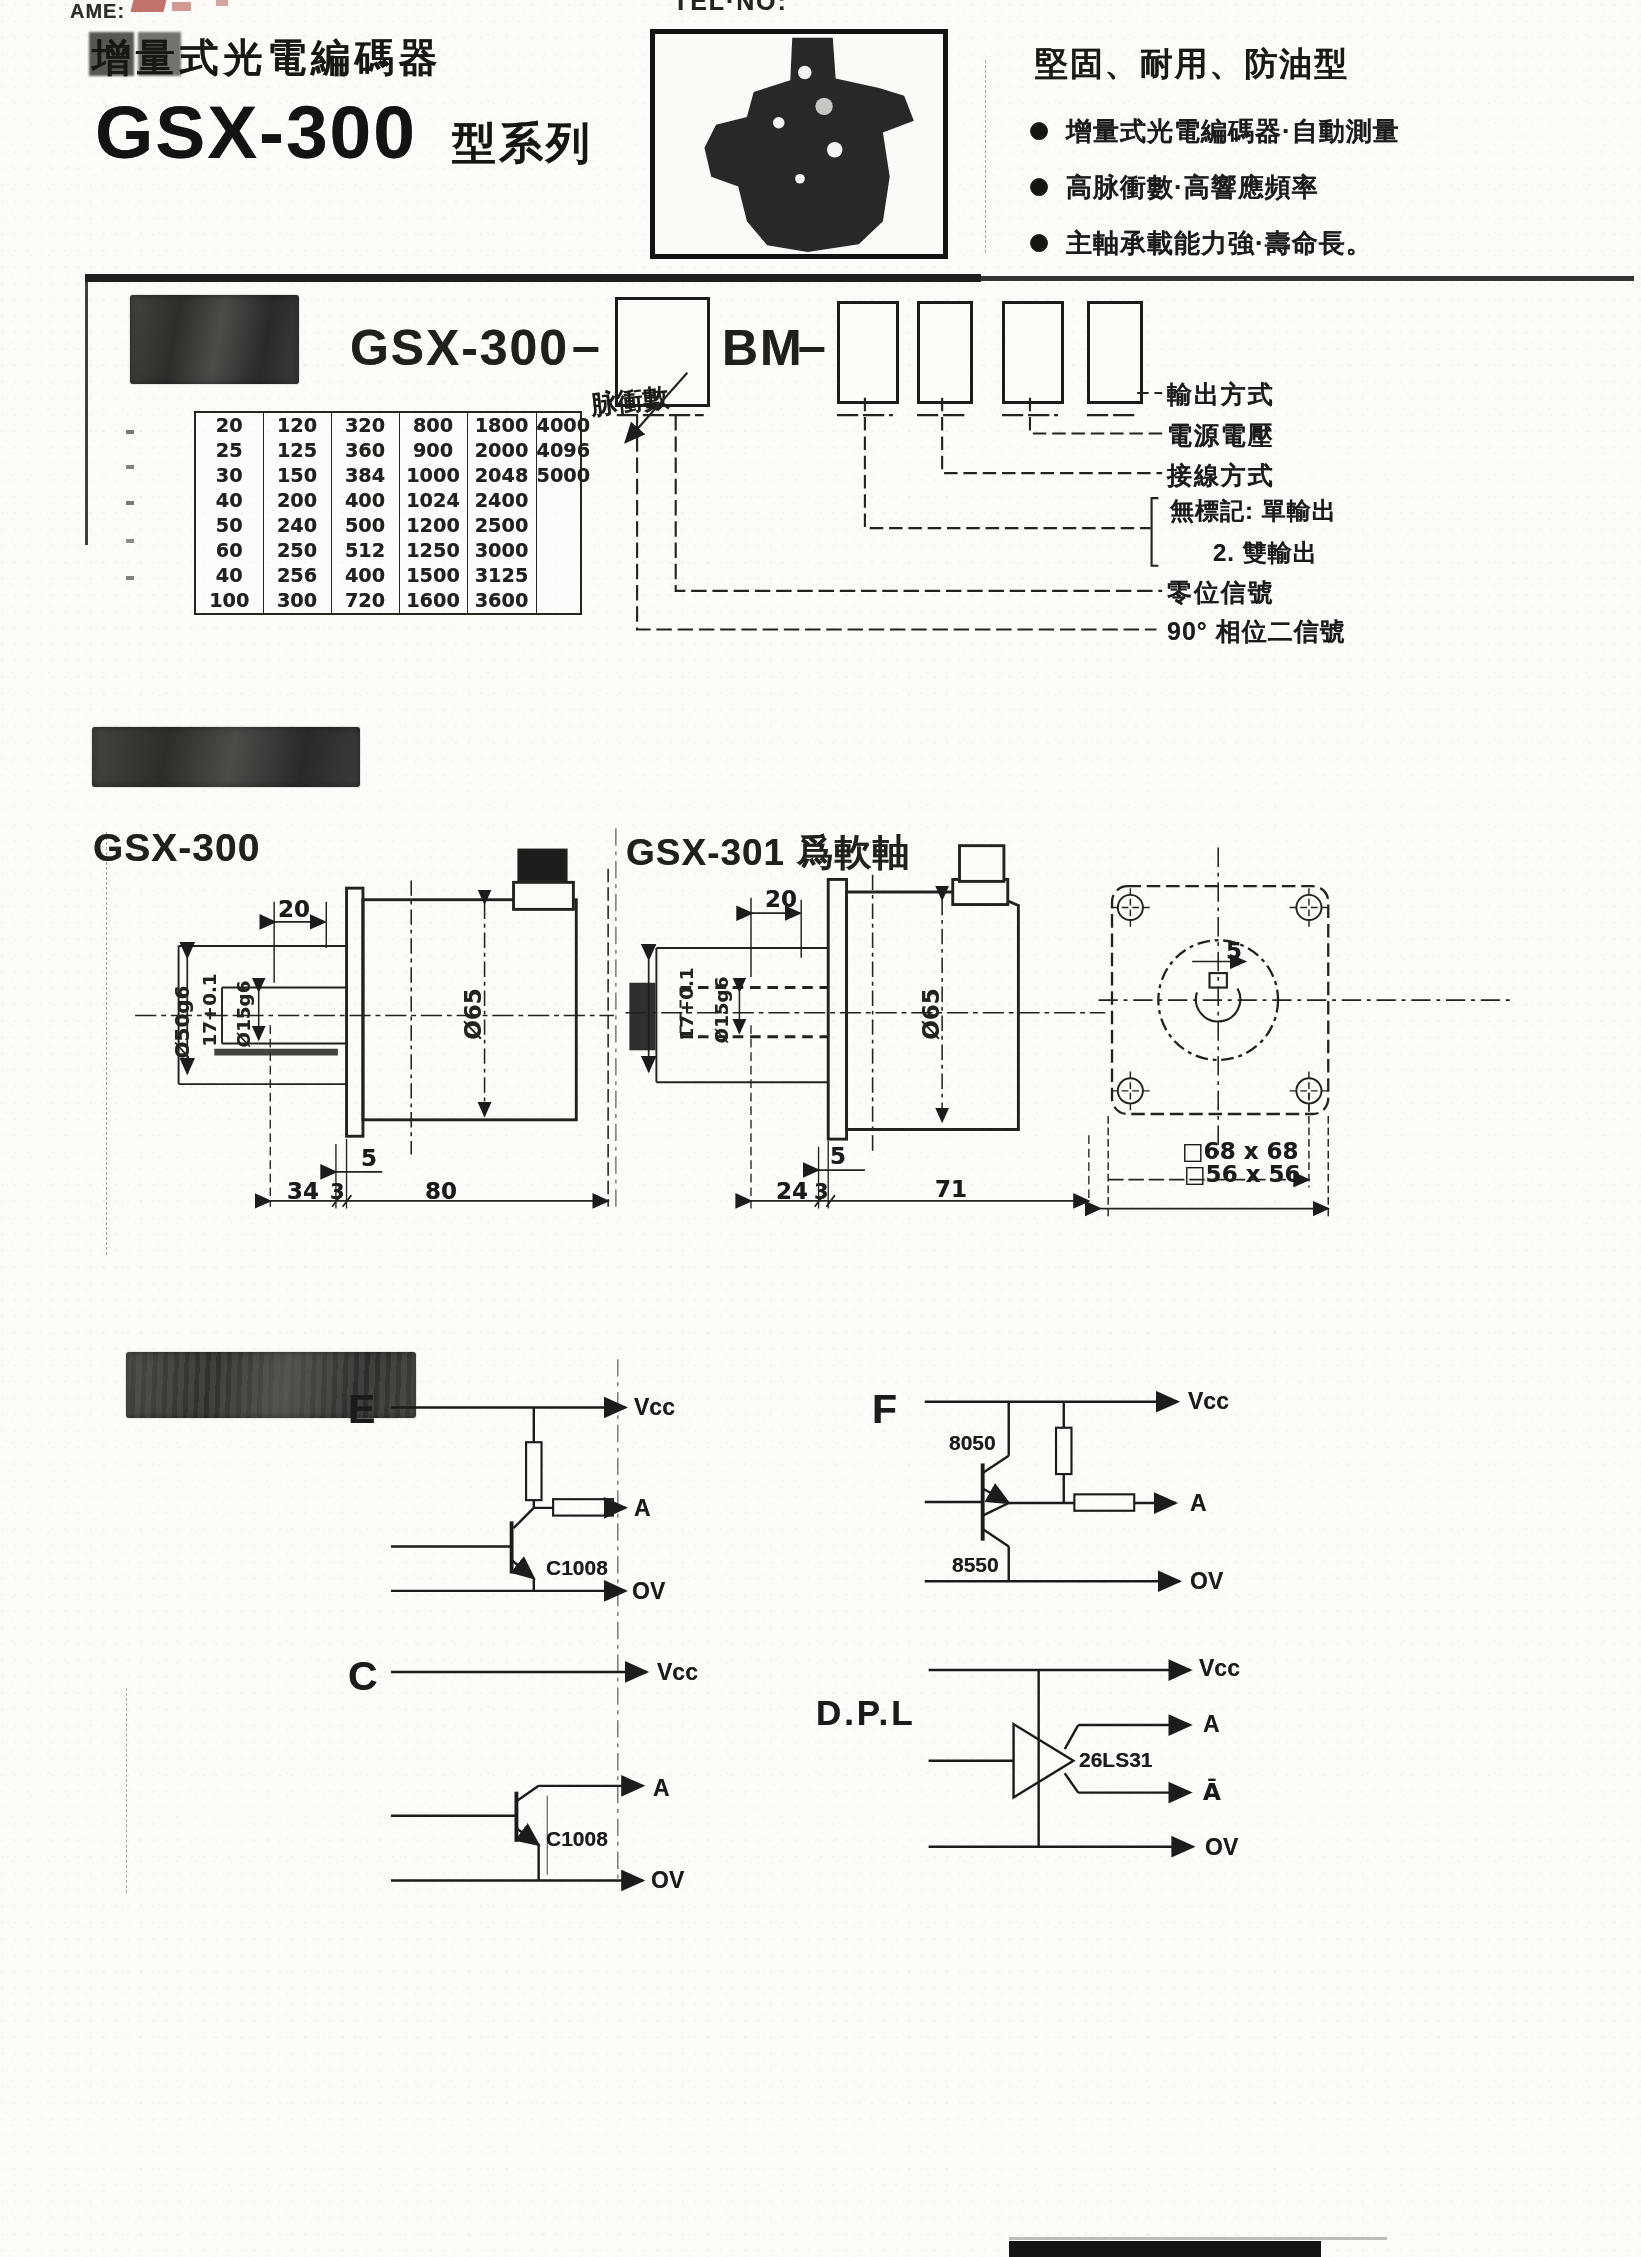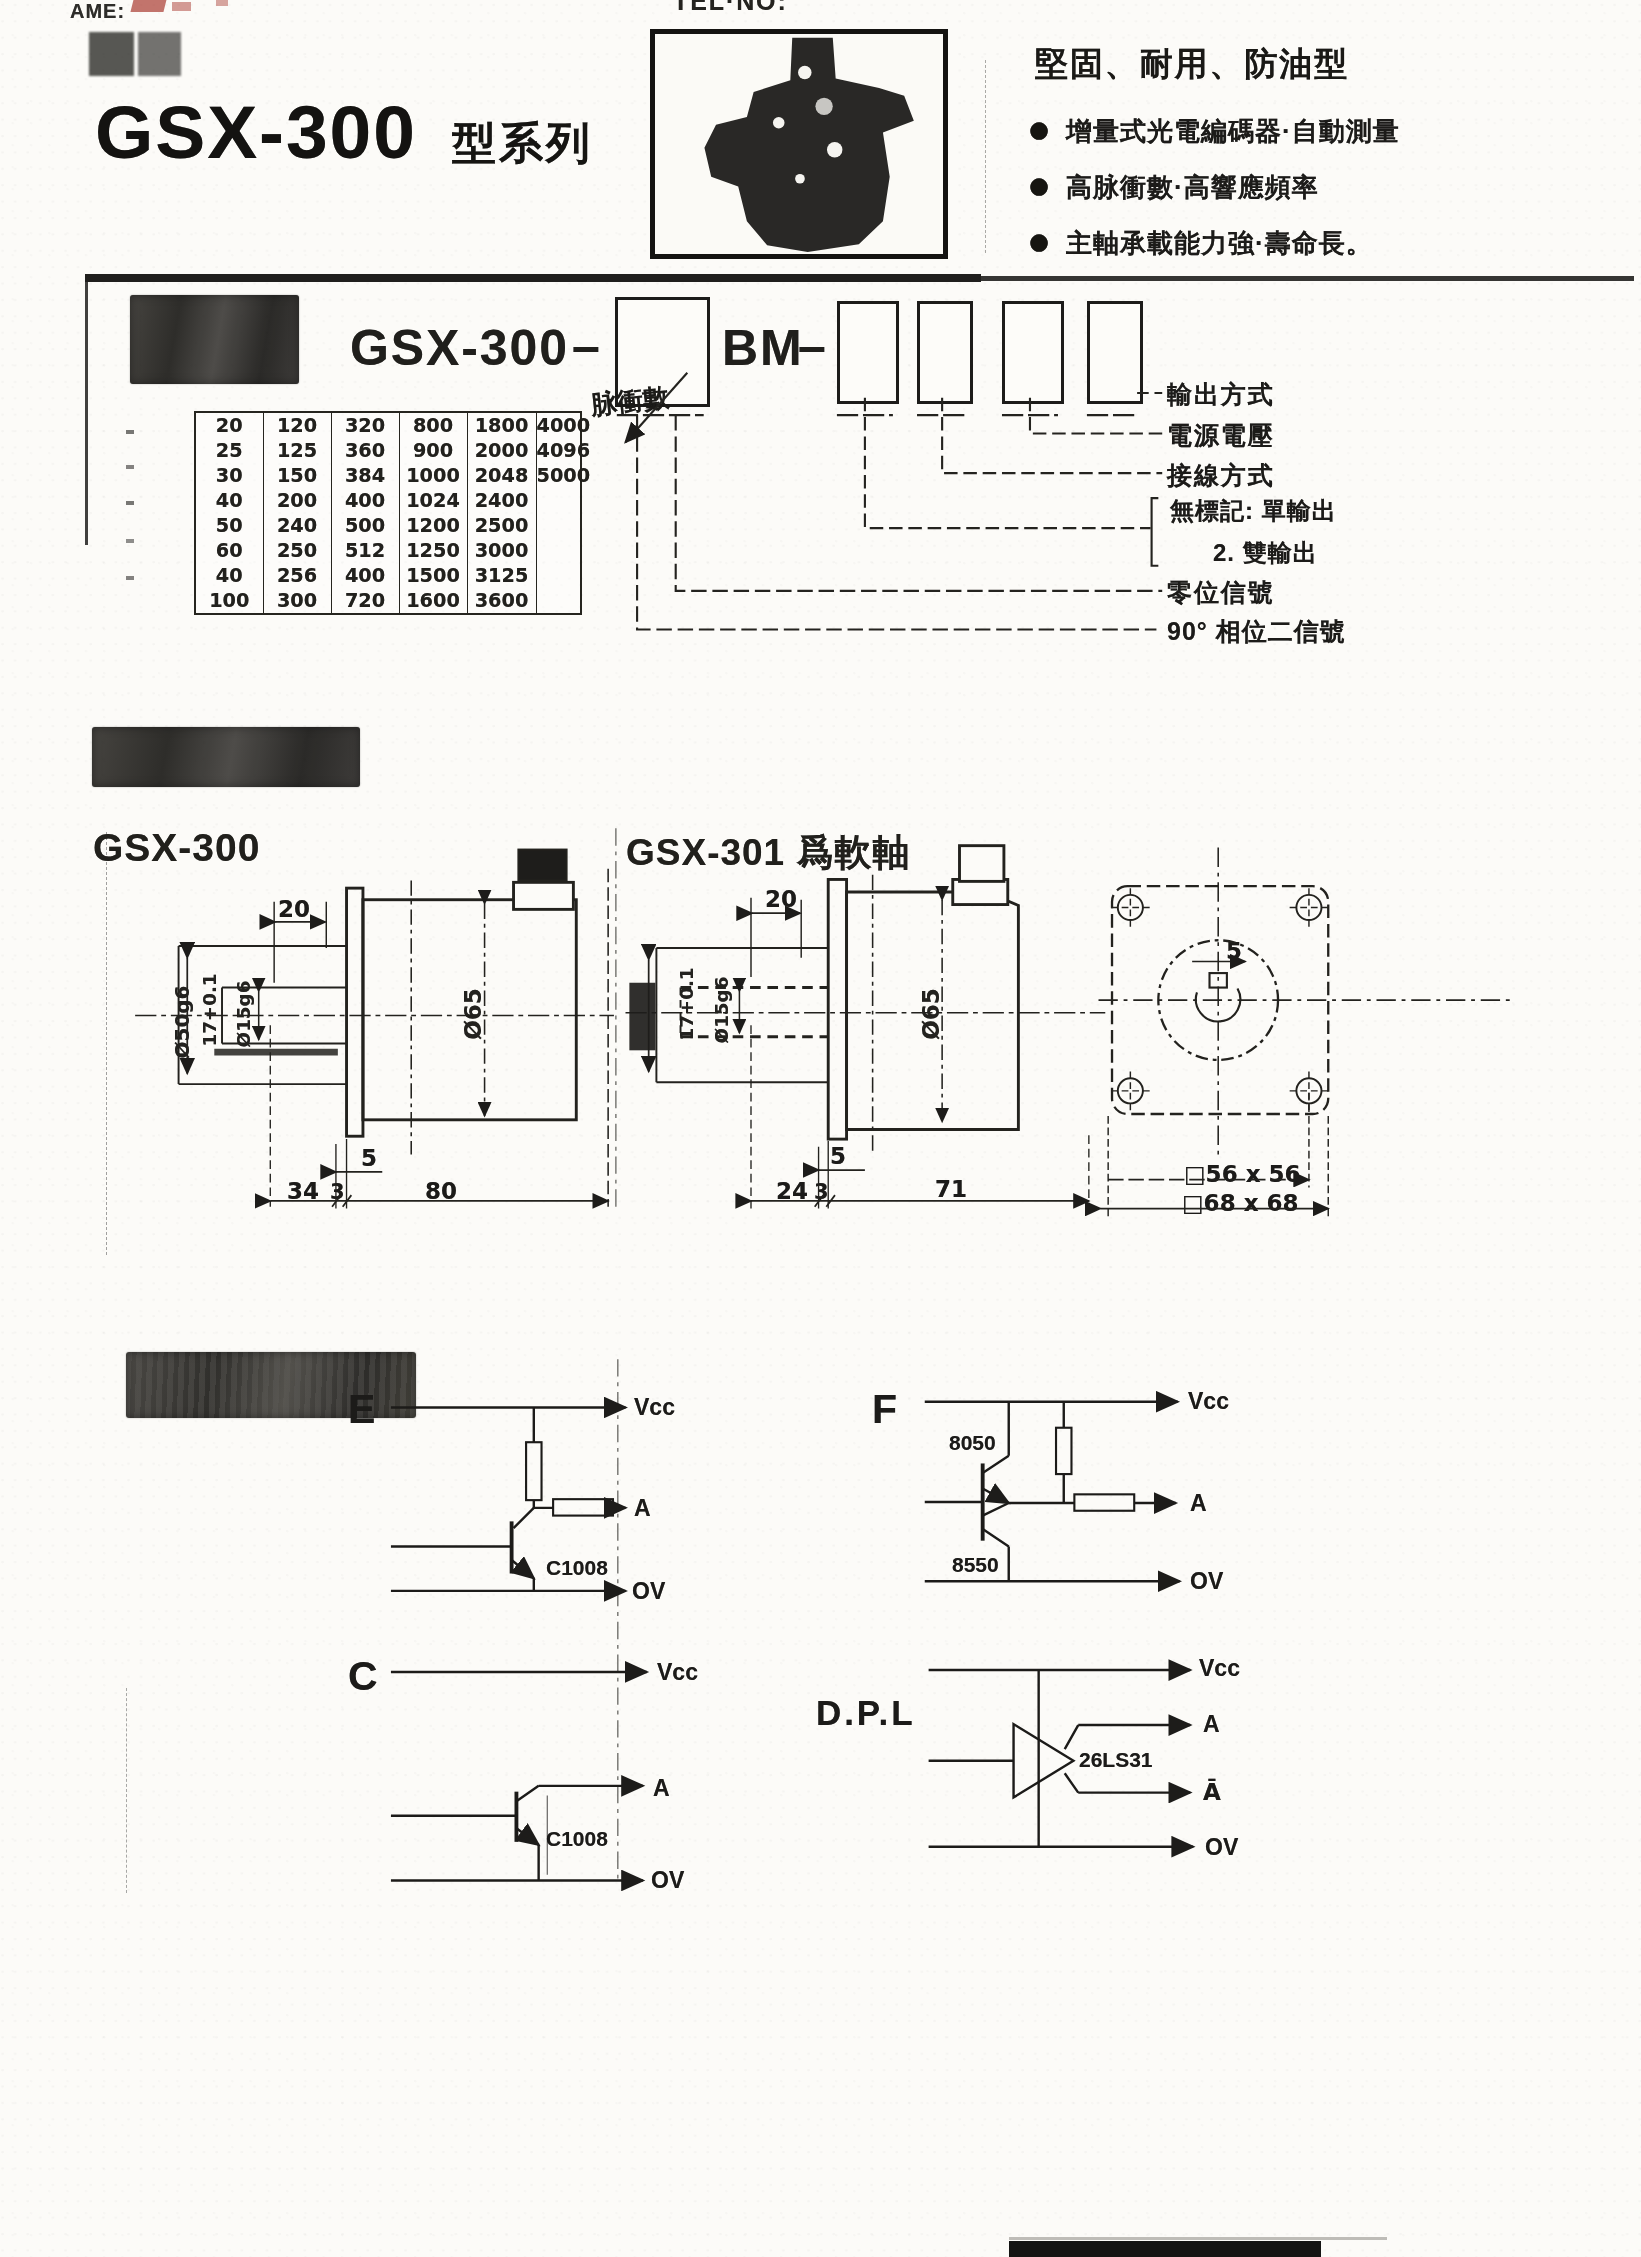--- a/index.html
+++ b/index.html
@@ -48,20 +48,21 @@
   <div class="line" style="left:85px;top:282px;width:2.9px;height:263px;opacity:.85;"></div>
   <div style="position:absolute;left:106px;top:832px;width:0;height:423px;border-left:1.9px dashed #555;opacity:.55;"></div>
   <div style="position:absolute;left:126px;top:1688px;width:0;height:205px;border-left:1.9px dashed #555;opacity:.5;"></div>
   <div class="line" style="left:126px;top:430px;width:7.7px;height:3.9px;opacity:.6;"></div>
   <div class="line" style="left:126px;top:465px;width:7.7px;height:3.9px;opacity:.55;"></div>
   <div class="line" style="left:126px;top:501px;width:7.7px;height:3.9px;opacity:.6;"></div>
   <div class="line" style="left:126px;top:539px;width:7.7px;height:3.9px;opacity:.5;"></div>
   <div class="line" style="left:126px;top:576px;width:7.7px;height:3.9px;opacity:.55;"></div>
   <div style="position:absolute;left:985px;top:60px;width:0;height:193px;border-left:1.9px dashed #4a4945;opacity:.45;"></div>
 
+  <span class="txt" style="left:92px;top:31px;font:800 39px 'Liberation Sans',sans-serif;letter-spacing:4.8px;color:#181714;">增量式光電編碼器</span>
   <div style="position:absolute;left:89px;top:32px;width:45px;height:44px;background:rgba(24,23,20,.72);filter:blur(1px);"></div>
   <div style="position:absolute;left:138px;top:32px;width:43px;height:44px;background:rgba(24,23,20,.6);filter:blur(1px);"></div>
 
   <span class="txt" style="left:95px;top:89px;font:800 75px 'Liberation Sans',sans-serif;letter-spacing:1.9px;color:#141311;">GSX-300</span>
   <span class="txt" style="left:452px;top:114px;font:800 44px 'Liberation Sans',sans-serif;letter-spacing:2.9px;color:#161512;">型系列</span>
 
   <div style="position:absolute;left:650px;top:29px;width:288px;height:220px;border:5.8px solid #141311;background:#fbfaf6;">
     <svg width="288" height="220" viewBox="0 0 298 228">
       <path fill="#292826" d="M142,4 L184,4 L187,46 L232,56 L258,64 L268,90 L236,102 L243,148 L236,194 L211,218 L158,226 L116,219 L95,194 L86,158 L58,148 L51,118 L63,94 L95,86 L102,60 L140,48 Z"></path>
       <circle cx="155" cy="40" r="7" fill="#f5f4f0"></circle>
@@ -200,21 +201,21 @@
   <span class="rot dimsm" style="left:686px;top:1004px;">17+0.1</span>
   <span class="rot dimsm" style="left:721px;top:1010px;">Ø15g6</span>
   <span class="rot dim" style="left:931px;top:1014px;">Ø65</span>
   <span class="txt dim" style="left:830px;top:1143px;">5</span>
   <span class="txt dim" style="left:776px;top:1178px;">24</span>
   <span class="txt dim" style="left:814px;top:1180px;font-size:21px;">3</span>
   <span class="txt dim" style="left:935px;top:1176px;">71</span>
 
   <span class="txt dim" style="left:1226px;top:938px;">5</span>
   <span class="txt dim whitebg" style="left:1180px;top:1161px;">□56 x 56</span>
-  <span class="txt dim whitebg" style="left:1178px;top:1190px;">□68 x 68</span>
+  <span class="txt dim whitebg" style="left:1178px;top:1138px;">□68 x 68</span>
 
   <div class="blob streak" style="left:126px;top:1352px;width:290px;height:66px;"></div>
 
   <span class="txt" style="left:348px;top:1386px;font:800 41px 'Liberation Sans',sans-serif;">E</span>
   <span class="txt" style="left:634px;top:1394px;font:700 23px 'Liberation Sans',sans-serif;">Vcc</span>
   <span class="txt" style="left:634px;top:1495px;font:700 23px 'Liberation Sans',sans-serif;">A</span>
   <span class="txt" style="left:632px;top:1578px;font:700 23px 'Liberation Sans',sans-serif;">OV</span>
   <span class="txt" style="left:546px;top:1556px;font:700 21px 'Liberation Sans',sans-serif;">C1008</span>
 
   <span class="txt" style="left:872px;top:1386px;font:800 41px 'Liberation Sans',sans-serif;">F</span>

